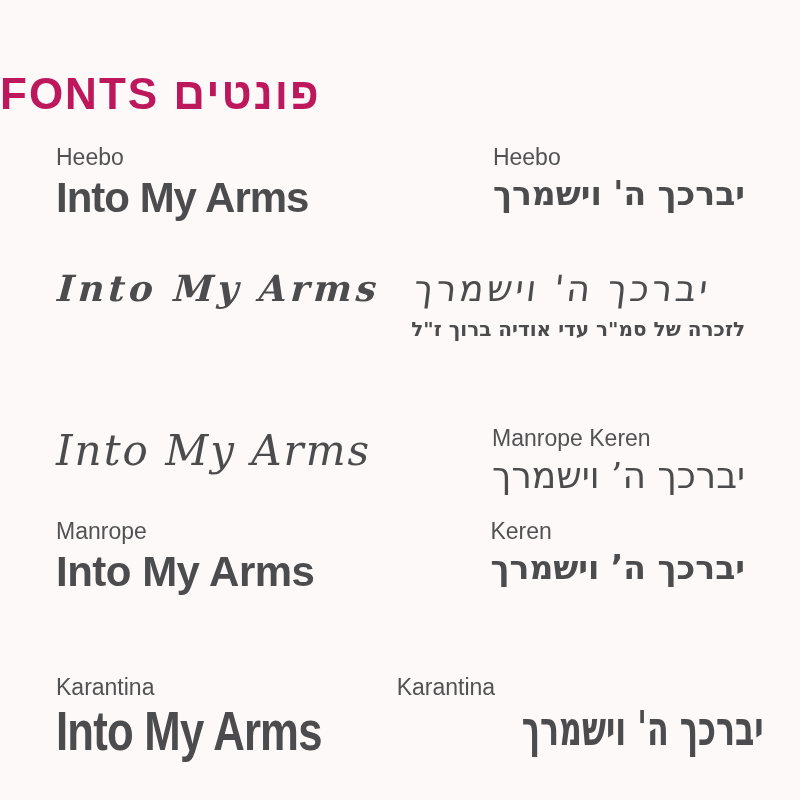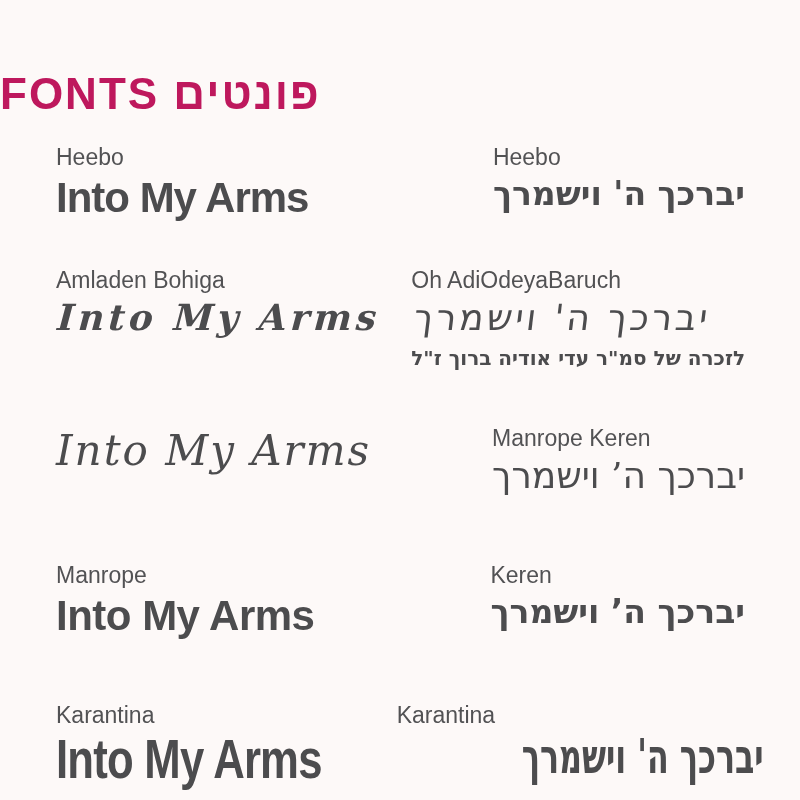--- a/index.html
+++ b/index.html
@@ -31,22 +31,22 @@
     position: absolute;
     left: 56px;
     right: 55px;
     display: flex;
     justify-content: space-between;
     align-items: flex-start;
   }
   #row-1 { top: 143px; }
   #row-2 { top: 266px; }
   #row-3 { top: 424px; }
-  #row-4 { top: 561px; }
-  #row-5 { top: 701px; }
+  #row-4 { top: 517px; }
+  #row-5 { top: 673px; }
 
   .cell {
     display: flex;
     flex-direction: column;
     white-space: nowrap;
   }
   .cell.ltr { text-align: left; align-items: flex-start; }
   .cell.rtl { text-align: right; align-items: flex-end; }
 
   .font-label {
@@ -170,25 +170,23 @@
     <span class="sample sample-heebo-en">Into My Arms</span>
   </div>
   <div class="cell rtl" dir="rtl">
     <span class="font-label" dir="ltr">Heebo</span>
     <span class="sample sample-heebo-he">יברכך ה' וישמרך</span>
   </div>
 </div>
 
 <div class="font-row" id="row-2">
   <div class="cell ltr">
-    <span class="font-label">Amladen Bohiga</span>
     <span class="sample sample-amladen">Into My Arms</span>
   </div>
   <div class="cell rtl" dir="rtl">
-    <span class="font-label" dir="ltr">Oh AdiOdeyaBaruch</span>
     <span class="sample sample-adiodeya">יברכך ה' וישמרך</span>
     <span class="sample sample-note">לזכרה של סמ"ר עדי אודיה ברוך ז"ל</span>
   </div>
 </div>
 
 <div class="font-row" id="row-3">
   <div class="cell ltr">
     <span class="sample sample-tangerine">Into My Arms</span>
   </div>
   <div class="cell rtl" dir="rtl">

